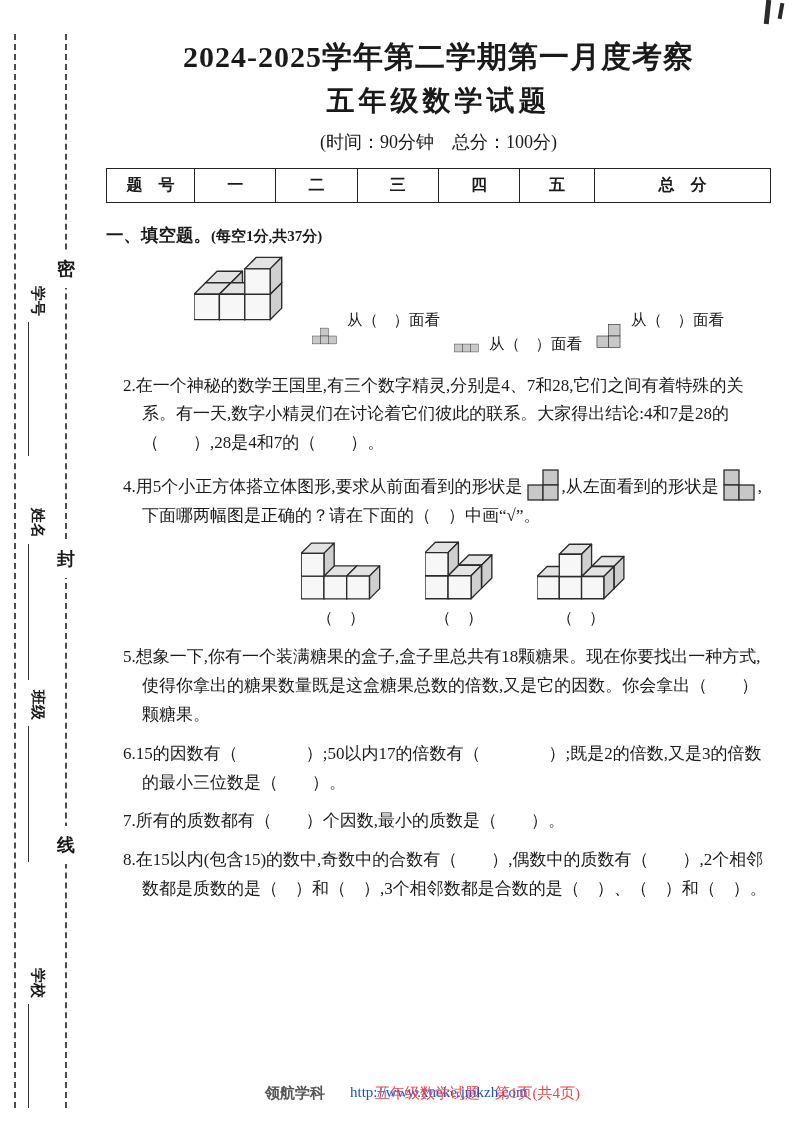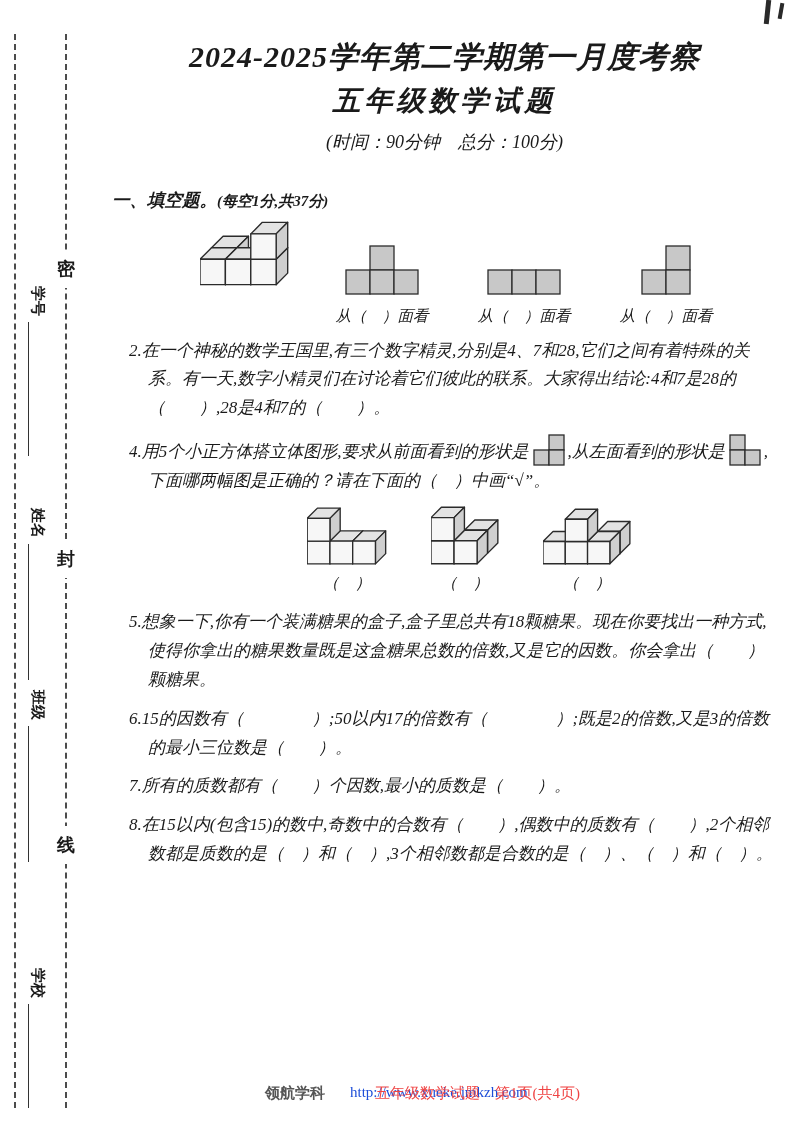--- a/index.html
+++ b/index.html
@@ -23,40 +23,40 @@
   #seal-char-1 { top:250px; } #seal-char-2 { top:540px; } #seal-char-3 { top:826px; }
   .seal-field { position:absolute; left:50px; transform:rotate(90deg); transform-origin:0 0;
     display:flex; align-items:flex-end; gap:6px; font-size:15px; font-weight:600; height:22px; }
   .seal-blank { flex:1; border-bottom:1.6px solid #333; height:18px; }
   #field-xuehao { top:286px; width:170px; }
   #field-xingming { top:508px; width:172px; }
   #field-banji { top:690px; width:172px; }
   #field-xuexiao { top:968px; width:140px; }
 
   
-  .main { position:absolute; left:112px; top:38px; width:665px;font-style:italic; }
+  .main { position:absolute; left:106px; top:38px; width:665px; }
   .title { text-align:center; font-size:30px; font-weight:900; letter-spacing:1px; line-height:1.25; }
   .subtitle { text-align:center; font-size:28px; font-weight:900; letter-spacing:4px; margin-top:6px; }
   .meta { text-align:center; font-size:18px; margin-top:10px; }
 
   table.score { width:100%; border-collapse:collapse; margin-top:14px; table-layout:fixed; }
   table.score th, table.score td { border:1.6px solid #222; text-align:center;
     font-size:16px; height:34px; font-weight:700; }
   table.score .c0 { width:13%; } table.score .c1,.c2,.c3,.c4 { width:12%; }
   table.score .c5 { width:11%; } table.score .c6 { width:26%; }
 
   .section-head { margin-top:20px; font-size:17.5px; font-weight:700; }
   .section-head .note { font-size:15px; }
 
   .q { font-size:17px; line-height:1.7; margin-top:10px; padding-left:36px; text-indent:-19px; }
 
   
   .q1-figs { display:flex; align-items:flex-end; gap:14px; margin:8px 0 0 88px; }
   .fig3d-wrap { margin:0 14px 36px 0; }
-  .viewwrap { width:128px; display:flex; flex-direction:column; align-items:center; gap:10px; }
+  .viewwrap { width:128px; display:flex; flex-direction:row; gap:10px; }
   .viewlabel { font-size:15.5px; white-space:nowrap; }
 
   .inline-shape { vertical-align:-9px; margin:0 3px; }
 
   .q4-figs { display:flex; align-items:flex-end; gap:44px; margin:10px 0 2px 195px; }
   .candwrap { display:flex; flex-direction:column; align-items:center; gap:8px; }
   .cand-paren { font-size:16px; }
 
   svg .sq { fill:#c8c8c8; stroke:#2b2b2b; stroke-width:1.3; }
   svg .cf { fill:#f7f7f7; stroke:#2b2b2b; stroke-width:1.2; stroke-linejoin:round; }
@@ -99,20 +99,29 @@
 </div>
 
 <div class="main">
 
   <div class="title">2024-2025学年第二学期第一月度考察</div>
   <div class="subtitle">五年级数学试题</div>
   <div class="meta">(时间：90分钟　总分：100分)</div>
 
   <table class="score">
     <tbody>
+        <tr>
+      <th class="c0">题　号</th>
+      <th class="c1">一</th>
+      <th class="c2">二</th>
+      <th class="c3">三</th>
+      <th class="c4">四</th>
+      <th class="c5">五</th>
+      <th class="c6">总　分</th>
+    </tr>
   </tbody>
     </table>
 
   <div class="section-head">
     <span>一、填空题。</span><span class="note">(每空1分,共37分)</span>
   </div>
 
   <div class="q1-figs">
     <div class="fig3d-wrap">
       <svg width="90" height="67" viewBox="0 0 78 58">

